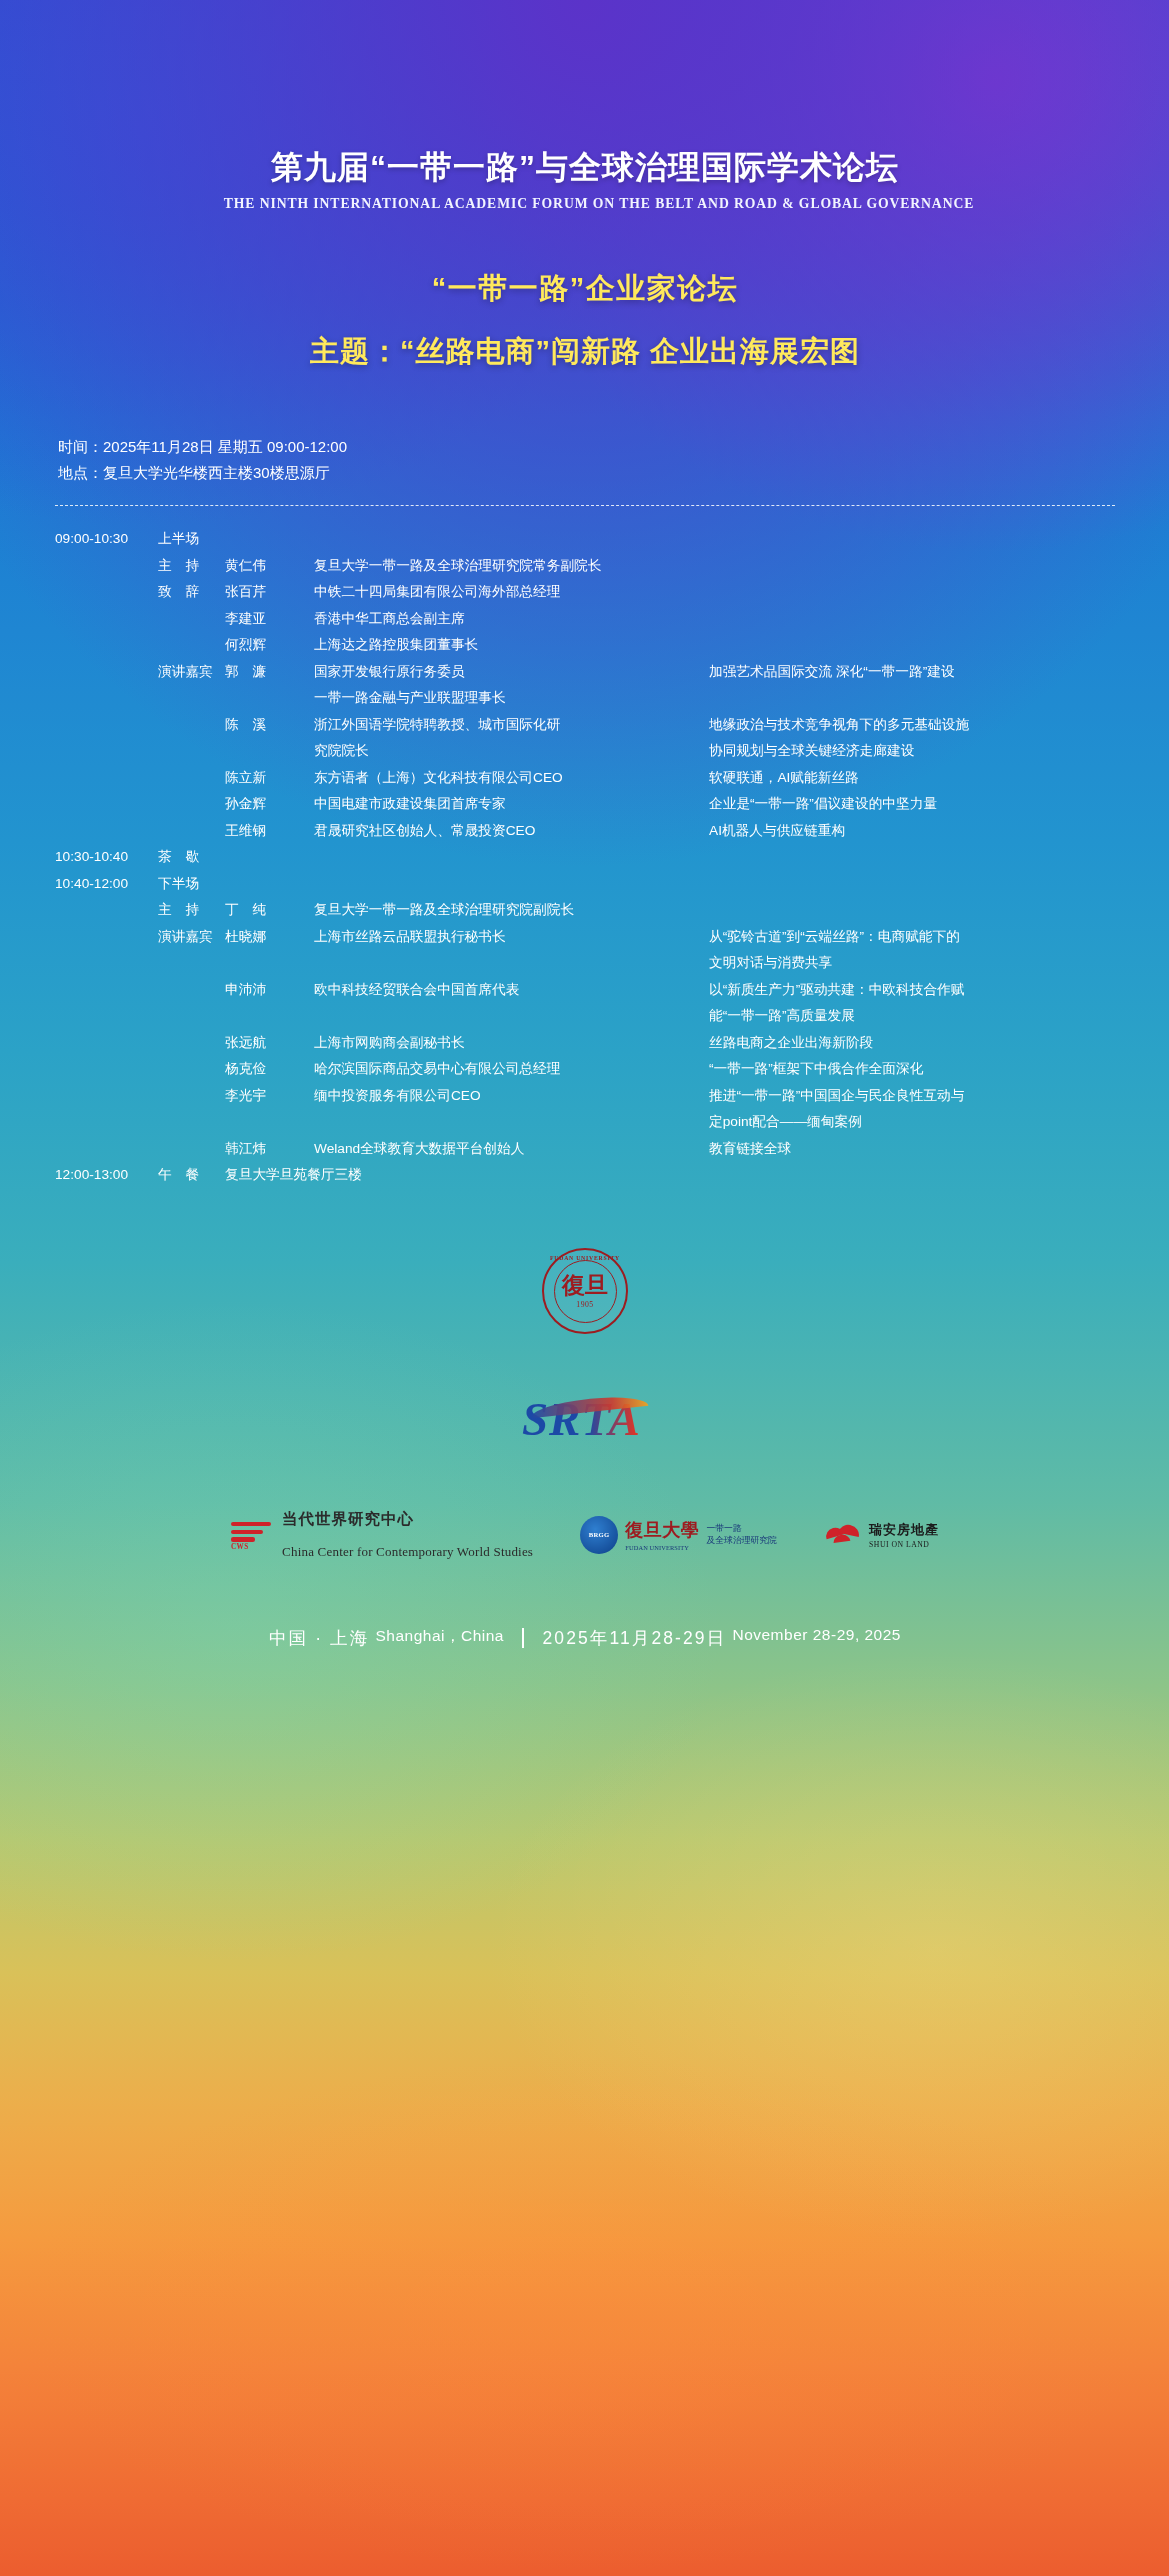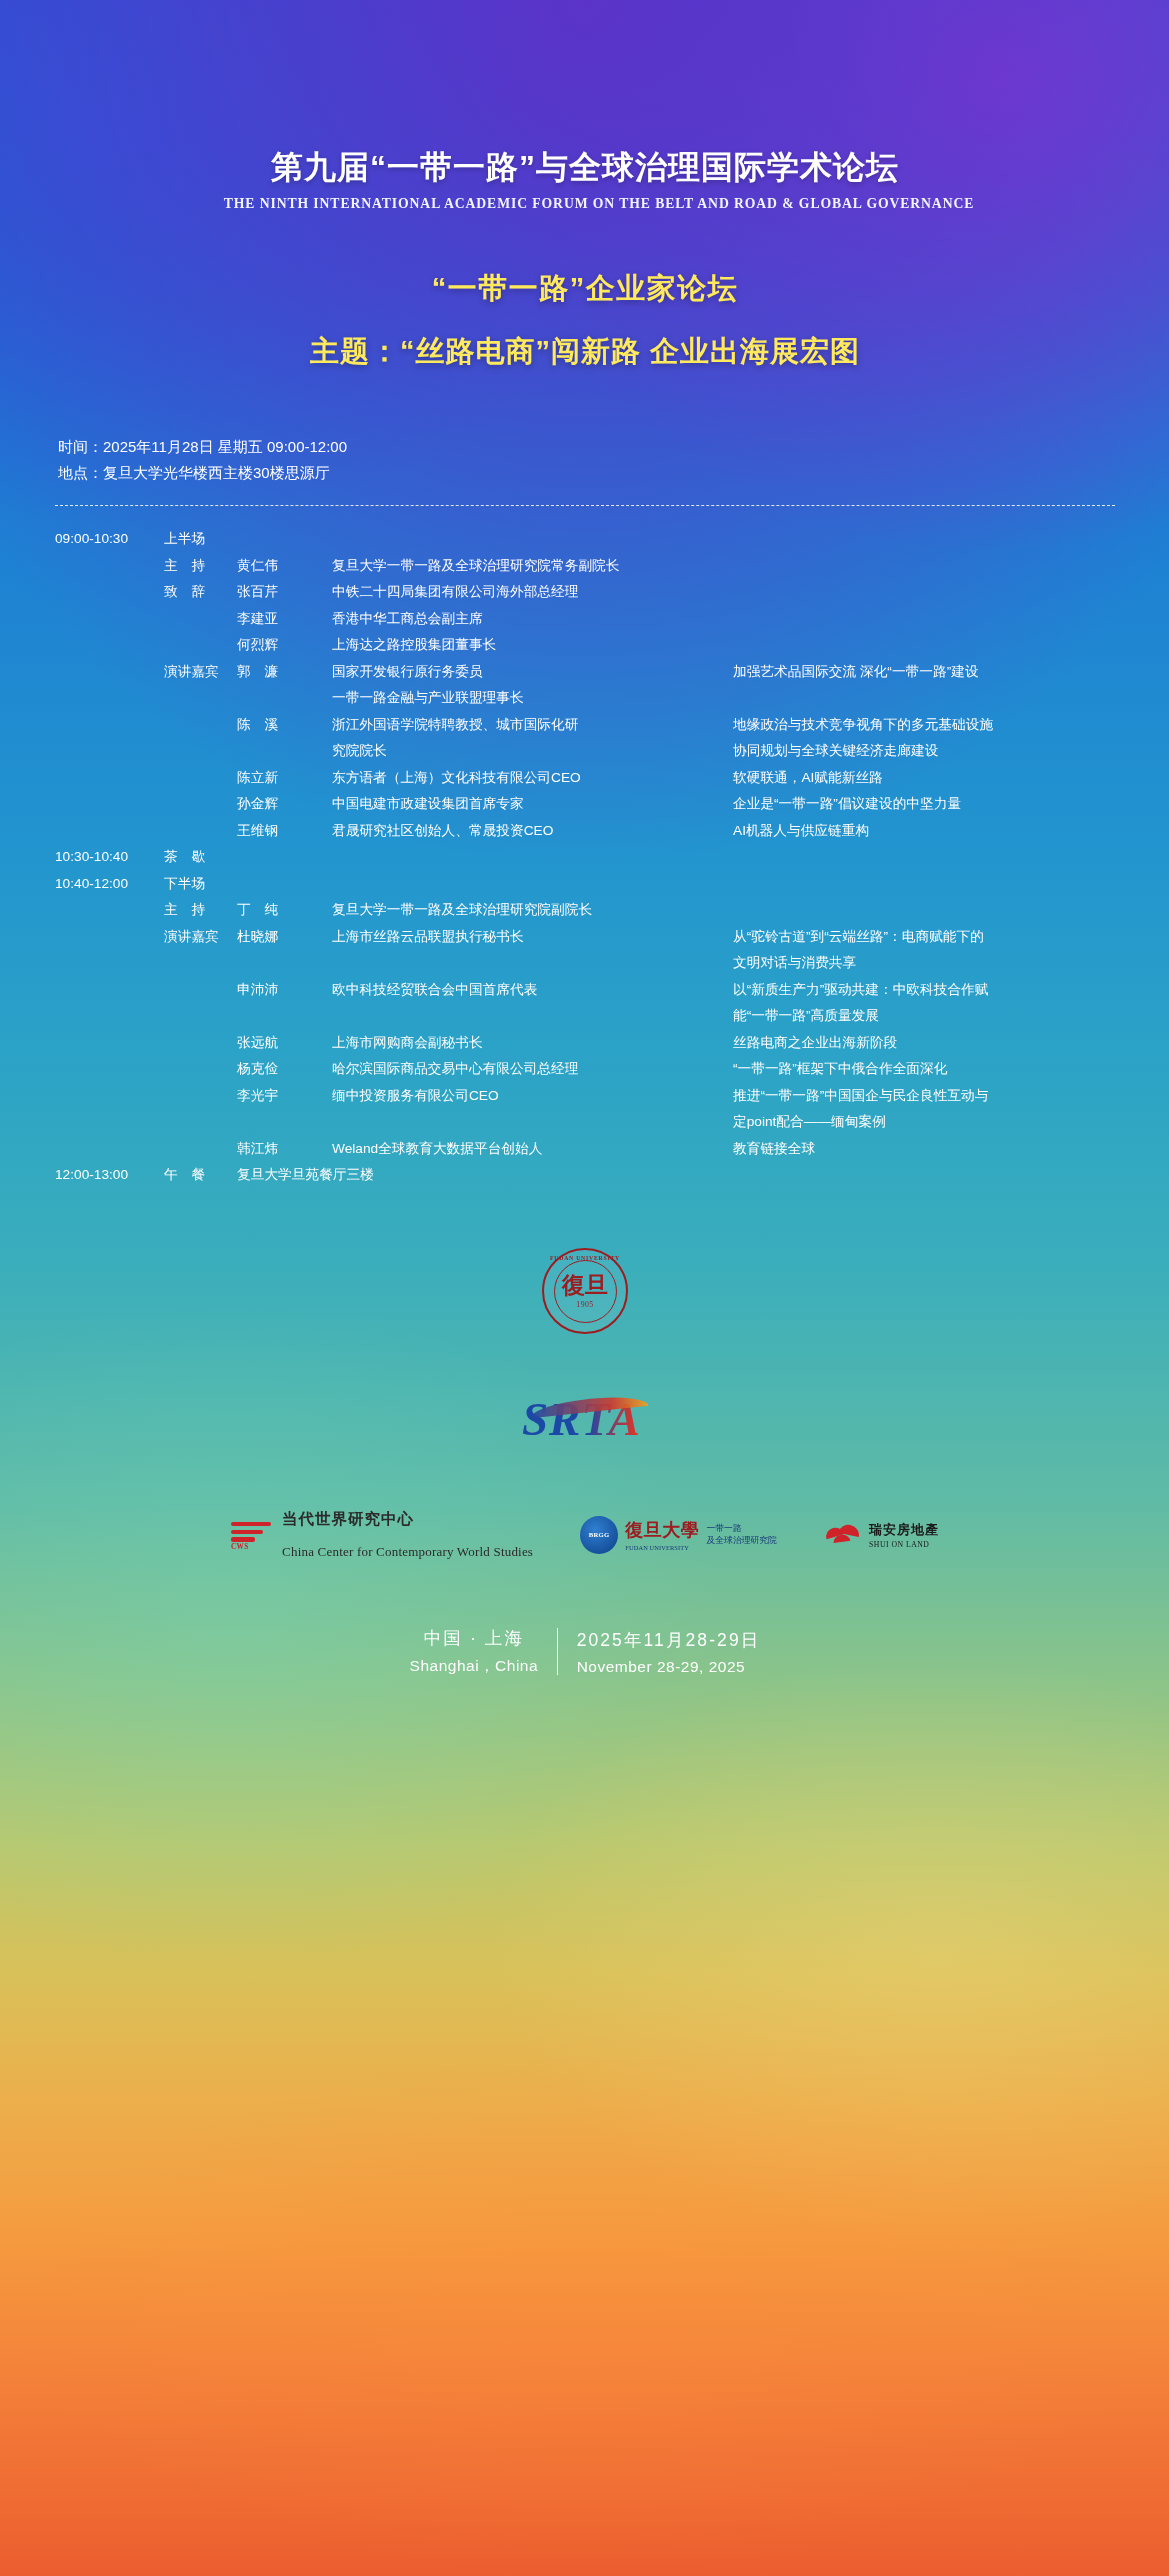--- a/index.html
+++ b/index.html
@@ -127,21 +127,20 @@
     margin-top: 23px;
     padding: 0 55px 0 55px;
     color: #ffffff;
     font-size: 13.7px;
     line-height: 1.52;
   }
   .row {
     display: flex;
     align-items: flex-end;
     margin-bottom: 5.7px;
-    gap: 6px;
   }
   .c-time {
     width: 103px;
     flex: 0 0 103px;
     white-space: nowrap;
   }
   .c-role {
     width: 67px;
     flex: 0 0 67px;
     white-space: nowrap;
@@ -363,21 +362,21 @@
   .footer {
     margin-top: 66px;
     display: flex;
     justify-content: center;
     align-items: stretch;
     color: #ffffff;
   }
   .footer-left,
   .footer-right {
     display: flex;
-    flex-direction: column;
+    flex-direction: row;
     justify-content: center;
     gap: 6.2px;
   }
   .footer-left { text-align: center; padding-right: 18.5px; }
   .footer-right { text-align: left; padding-left: 18.5px; }
   .footer .line-cn { font-size: 17.5px; letter-spacing: 2.1px; }
   .footer .line-en { font-size: 15.5px; letter-spacing: 0.5px; font-family: "Liberation Sans", sans-serif; }
   .footer-sep {
     width: 1.5px;
     background: #ffffff;

